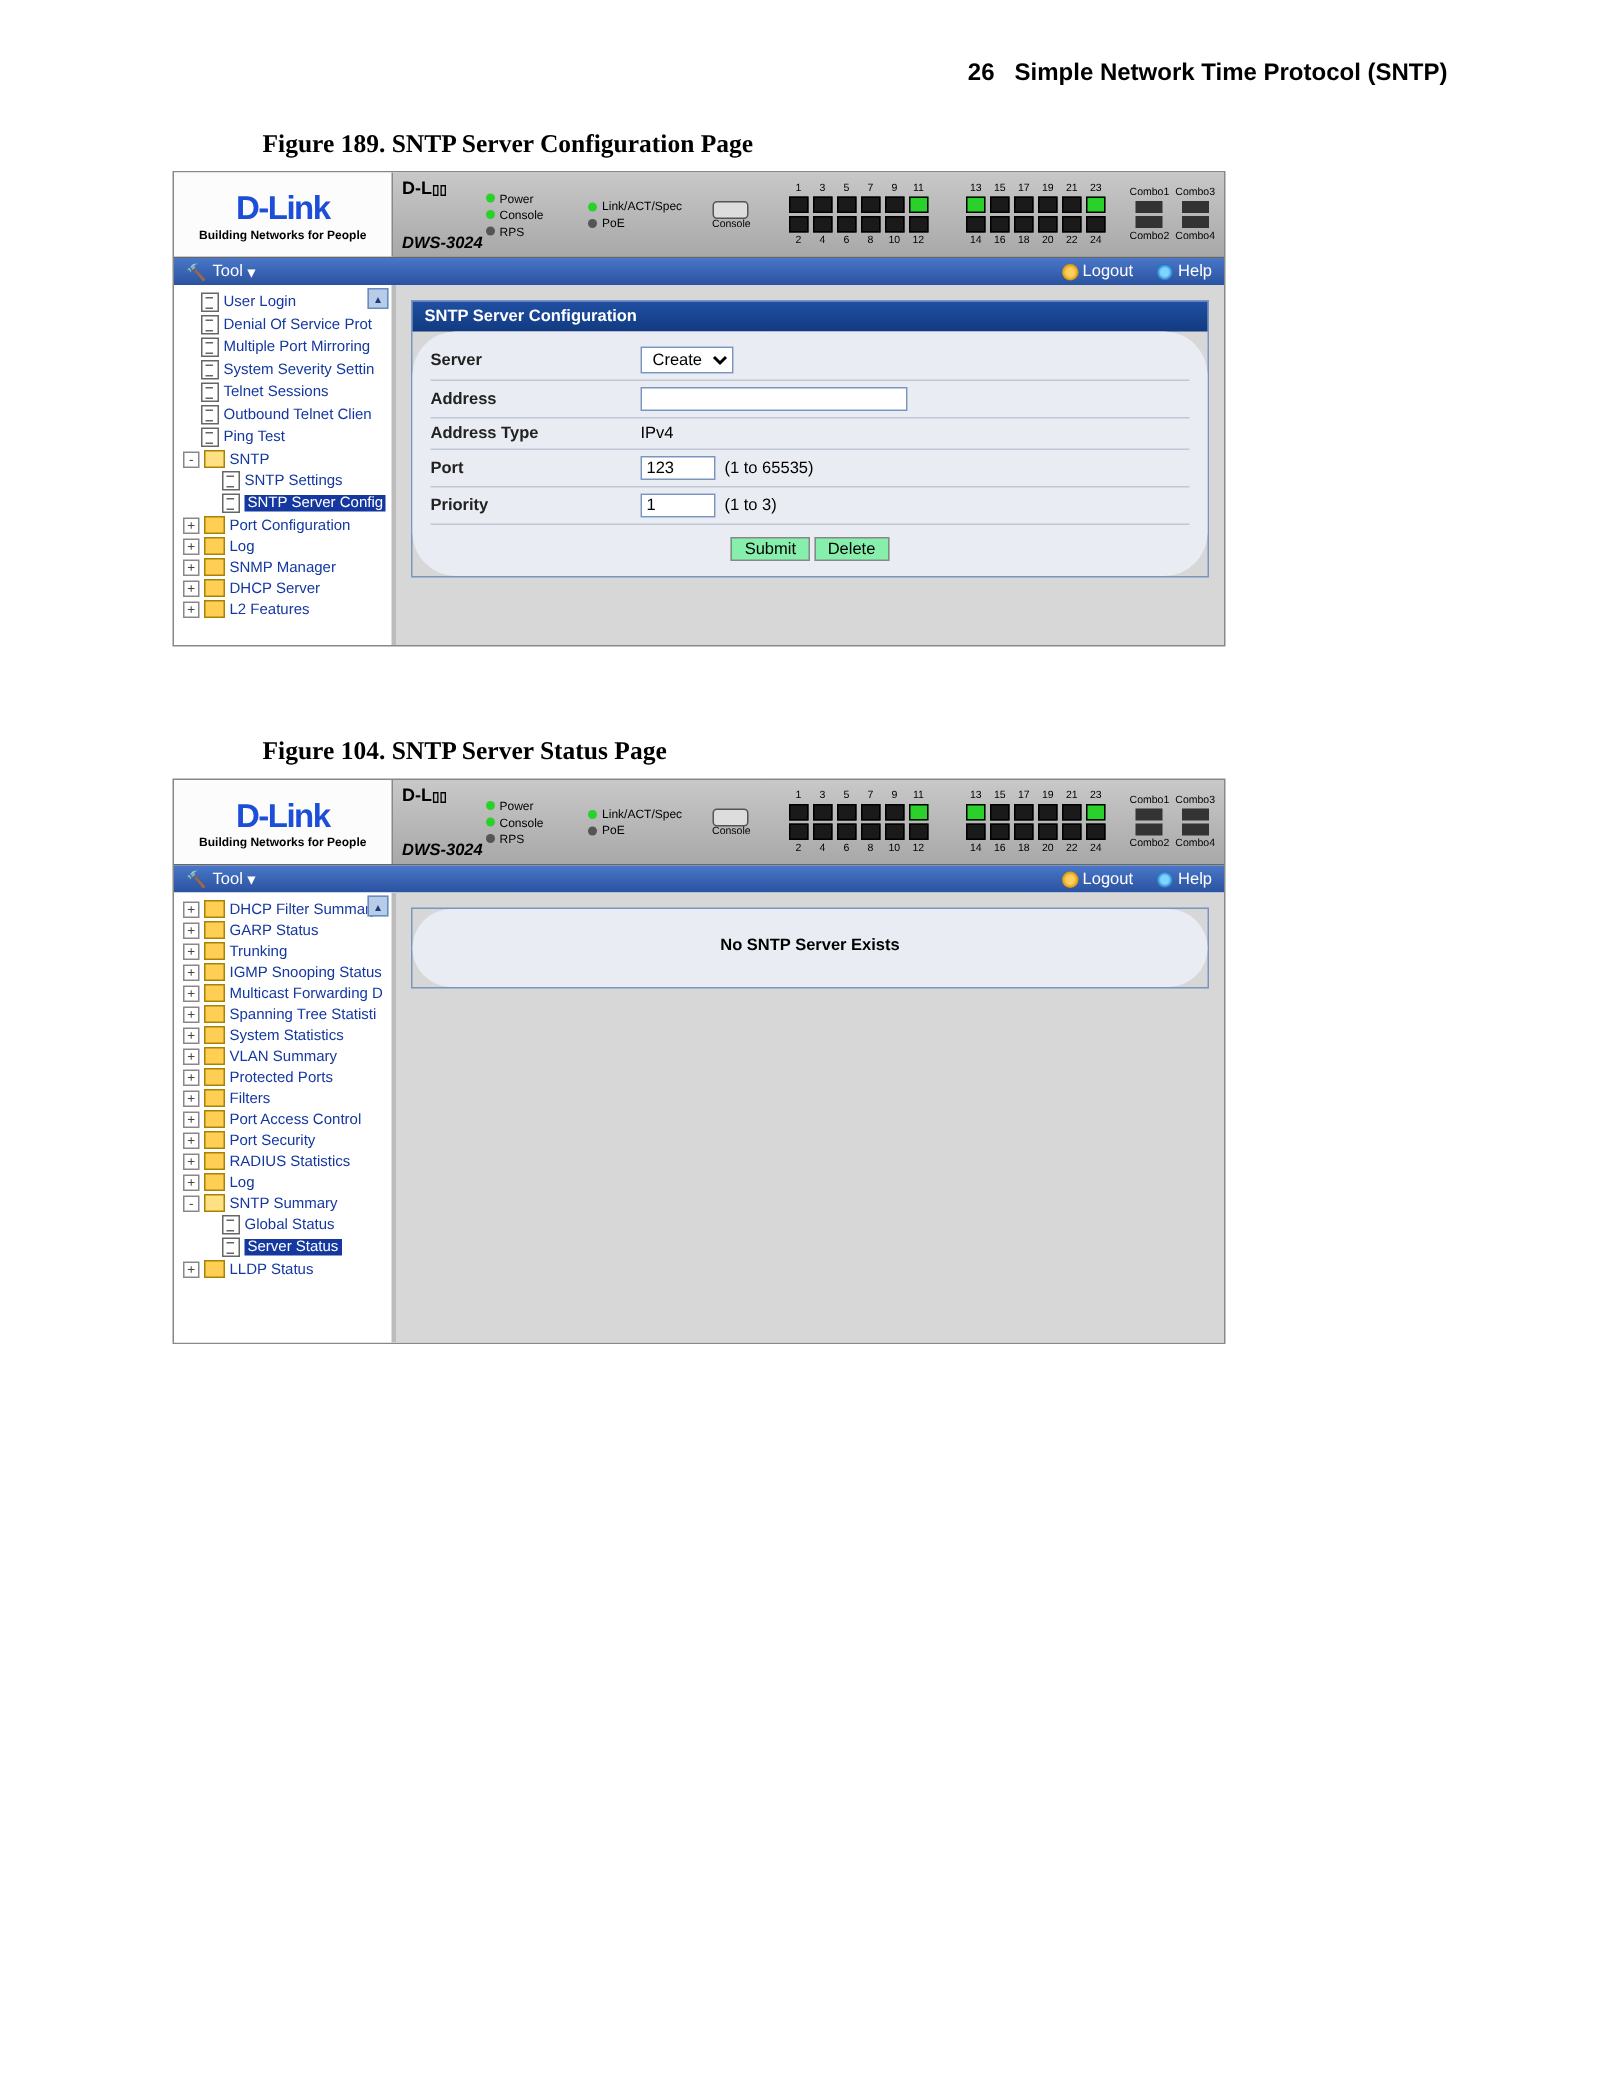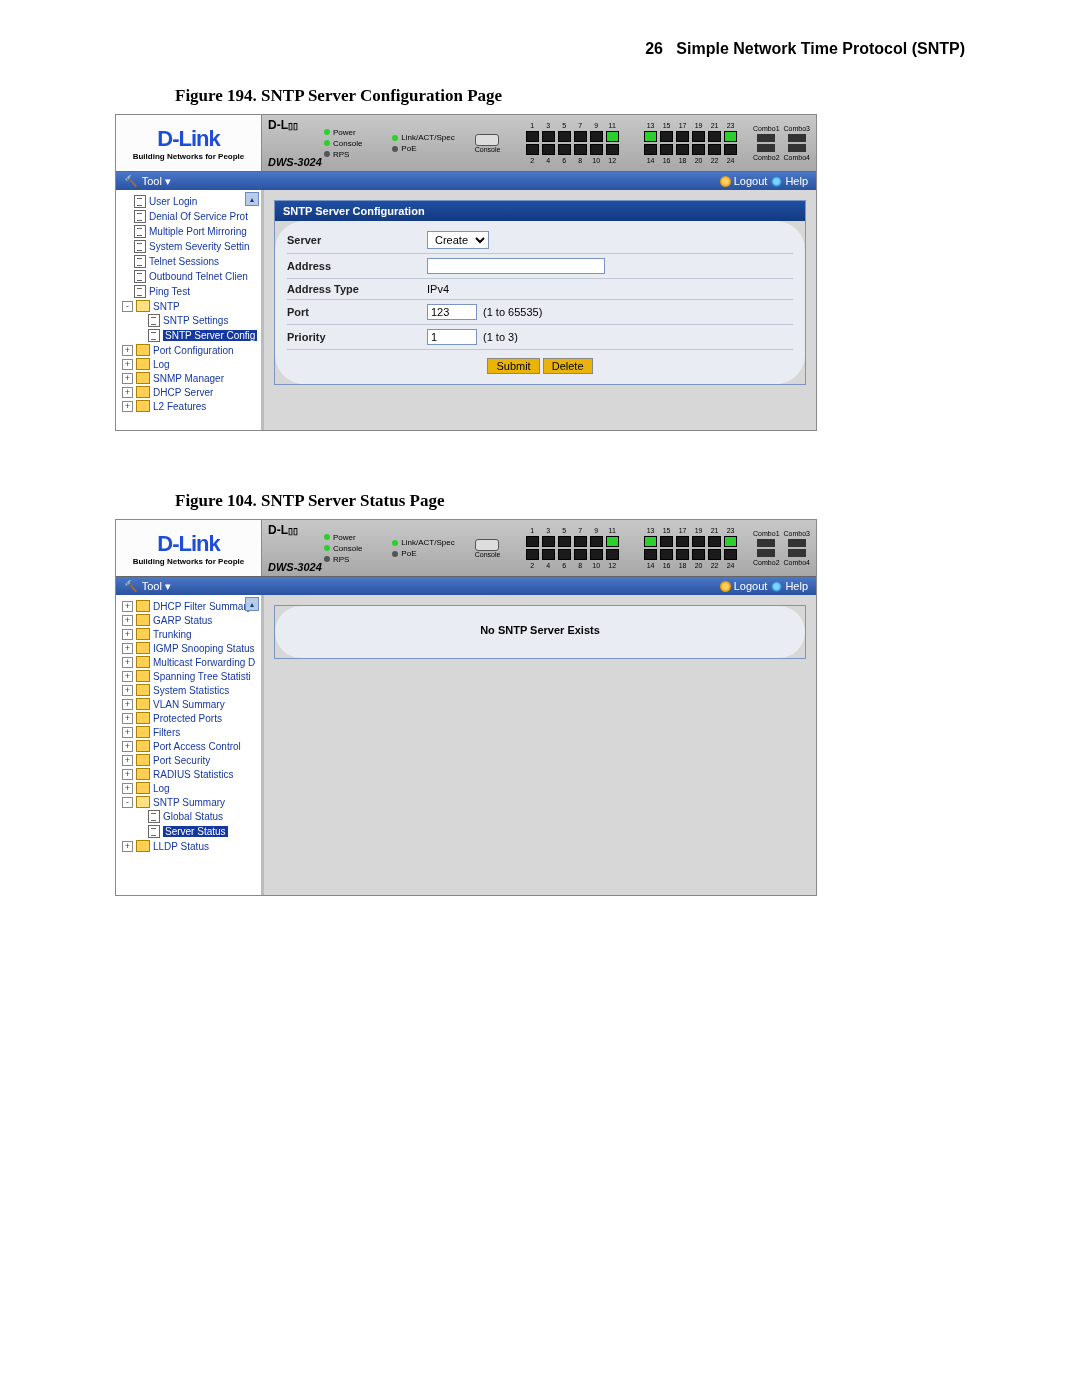--- a/index.html
+++ b/index.html
@@ -119,21 +119,21 @@
   
   .toolbar{
     display:flex; align-items:center;
     height:18px;
     background:linear-gradient(#4a77c8,#2a52a0);
     color:#fff; font-size:11px;
     padding:0 8px;
     justify-content:space-between;
   }
   .toolbar .tool-left{ display:flex; align-items:center; gap:4px; }
-  .toolbar .tool-right{ display:flex; align-items:flex-end; gap:4px; }
+  .toolbar .tool-right{ display:flex; align-items:flex-end; gap:16px; }
   .toolbar .link{ display:flex; align-items:center; gap:3px; cursor:pointer; }
   .toolbar .glyph{ width:11px; height:11px; border-radius:6px; display:inline-block;}
   .glyph.logout{ background:radial-gradient(circle,#ffd060 35%,#d99400 70%); }
   .glyph.help{ background:radial-gradient(circle,#7fd4ff 35%,#1a6fbf 70%); }
 
   
   .shot-body{ display:flex; height:240px; }
   .nav{
     width:145px; background:#fff; border-right:3px solid #bcbcbc;
     overflow:hidden; padding:4px 0;
@@ -204,42 +204,42 @@
   select,input[type=text]{
     font-family:Tahoma,sans-serif; font-size:11px;
     border:1px solid #7a95c0; background:#fff; padding:1px 3px;
   }
   input[type=text].w80{ width:42px; }
   input[type=text].w170{ width:170px; }
   .hint{ font-size:11px; color:#000; }
   .btn-row{ text-align:center; padding:8px 0 0 0; }
   .btn{
     font-family:Tahoma,sans-serif; font-size:11px;
-    background:#eab308; border:1px solid #888;
+    background:#86efac; border:1px solid #888;
     padding:1px 8px; cursor:pointer;
   }
   .status-msg{
     text-align:center; font-weight:bold; font-size:11px;
     padding:12px 0;
   }
 
   .shot2 .shot-body{ height:300px; }
 </style>
 </head>
 <body>
 
 <div class="page">
 
   <div class="chapter-header">
     <span>26</span>&nbsp;&nbsp;
     <span>Simple Network Time Protocol (SNTP)</span>
   </div>
 
   <div class="fig-caption">
-    <span class="fig-label">Figure 194.</span>
+    <span class="fig-label">Figure 189.</span>
     <span class="fig-label">SNTP Server Configuration Page</span>
   </div>
 
   <div class="shot">
 
     <div class="device-header">
       <div class="logo-box">
         <div class="logo-main">D-Link</div>
         <div class="logo-sub">Building Networks for People</div>
       </div>

